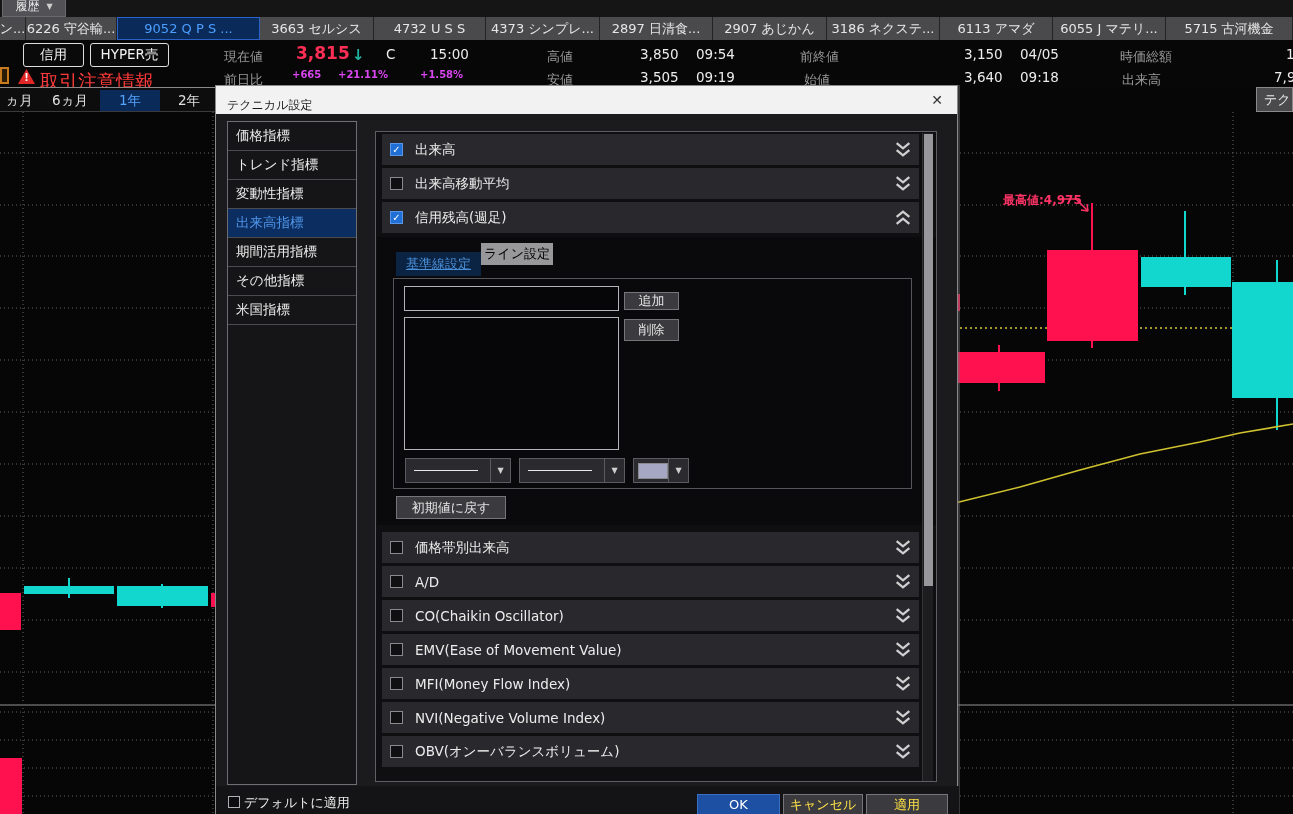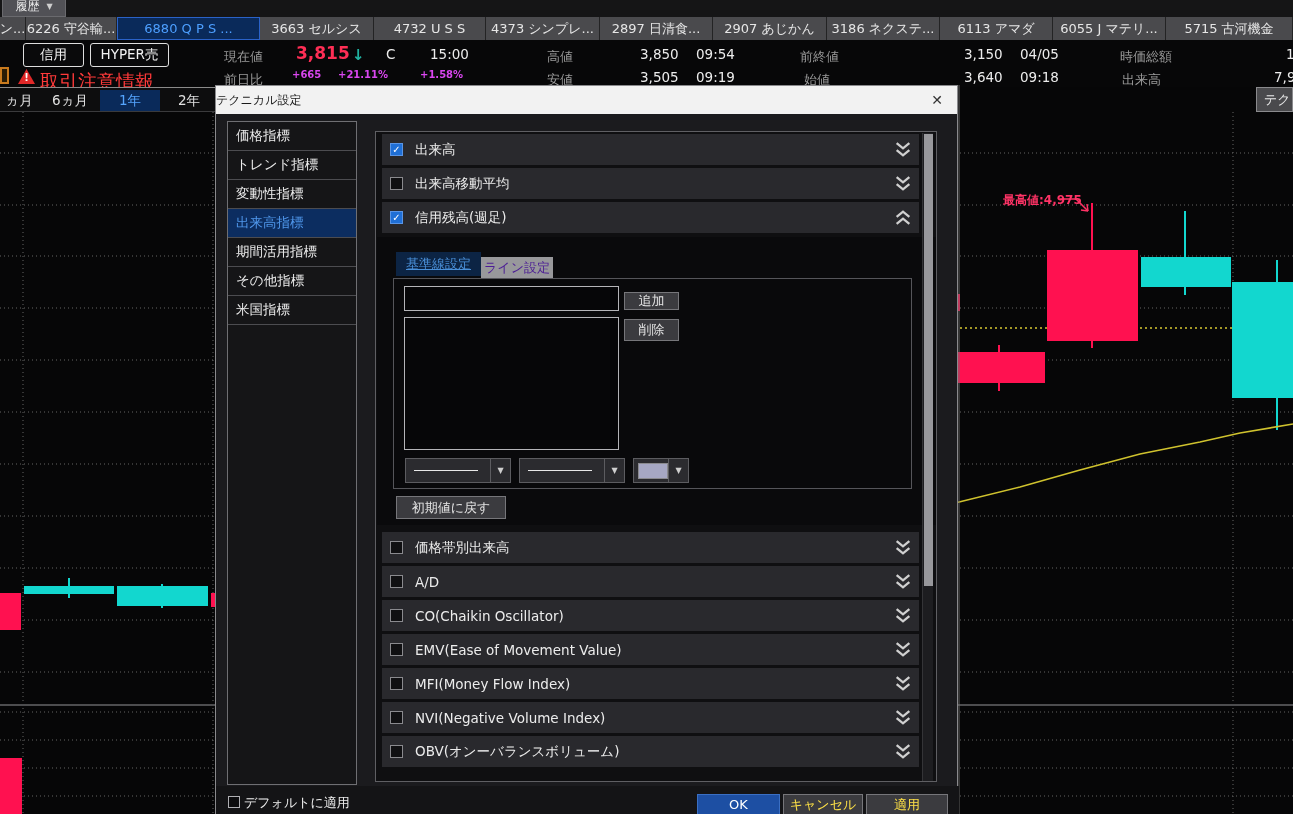--- a/index.html
+++ b/index.html
@@ -46,21 +46,21 @@
 
   
   .chart-svg{position:absolute;left:0;top:112px;z-index:1}
   .annot{position:absolute;left:1003px;top:192px;color:#ff3366;font-size:12px;font-weight:bold;
     white-space:nowrap;z-index:2}
 
   
   .dialog{position:absolute;left:215px;top:85px;width:743px;height:729px;background:#1b1b1e;
     border:1px solid #8a8a8d;border-bottom:none;box-shadow:2px 0 0 rgba(110,110,110,.45);z-index:10}
   .dlg-title{position:absolute;left:0;top:0;width:100%;height:28px;background:#f2f2f2;color:#1a1a1a;
-    font-size:12px;display:flex;align-items:center;}
+    font-size:12px;display:flex;align-items:flex-end;padding-left:11px}
   .dlg-close{position:absolute;right:9px;top:4px;width:22px;height:20px;color:#333;font-size:14px;
     display:flex;align-items:center;justify-content:center;cursor:default}
 
   .sidebar{position:absolute;left:11px;top:35px;width:130px;height:664px;border:1px solid #6f6f73;background:#151517}
   .side-item{height:29px;border-bottom:1px solid #4c4c50;display:flex;align-items:center;
     padding-left:8px;font-size:13.5px;color:#ececec}
   .side-item.sel{background:#0c2d60;color:#4f96ea}
 
   .panel{position:absolute;left:159px;top:45px;width:562px;height:651px;border:1px solid #5f5f63;background:#0f0f11}
   .irow{position:absolute;left:6px;width:537px;height:31px;background:#29292d;display:flex;
@@ -69,21 +69,21 @@
   .cb{width:13px;height:13px;border:1px solid #8a8a8e;background:#101012;display:inline-flex;
     align-items:center;justify-content:center;font-size:10px;color:transparent;flex:none}
   .cb.on{background:#1f6fd6;border-color:#5a95e6;color:#fff}
   .chev{width:20px;height:15px;flex:none}
   .chev path{stroke:#d0d0d0;stroke-width:2;fill:none}
   .chev.up{transform:rotate(180deg)}
 
   .exp{position:absolute;left:1px;top:105px;width:559px;height:288px;background:#0a0a0c}
   .etab{position:absolute;display:flex;align-items:center;justify-content:center;font-size:13px}
   .etab.t1{left:19px;top:15px;width:85px;height:24px;background:#0c2444;color:#4a90d9;text-decoration:underline}
-  .etab.t2{left:104px;top:20px;width:72px;height:22px;background:#98989b;color:#4c1d95}
+  .etab.t2{left:104px;top:6px;width:72px;height:22px;background:#98989b;color:#000000}
   .ebox{position:absolute;left:16px;top:41px;width:519px;height:211px;border:1px solid #55555a;background:#09090b}
   .einput{position:absolute;left:10px;top:7px;width:215px;height:25px;background:#060608;
     border:1px solid #b4b4b8;color:#e8e8e8;font-size:13px;padding:0 4px;outline:none}
   .elist{position:absolute;left:10px;top:38px;width:215px;height:133px;background:#060608;border:1px solid #b4b4b8}
   .gbtn{position:absolute;background:#3b3b3f;border:1px solid #76767a;color:#e4e4e4;font-size:13px;
     display:flex;align-items:center;justify-content:center}
   .edd{position:absolute;height:25px;background:#2b2b2f;border:1px solid #5c5c60;display:flex;align-items:center}
   .dd-line{display:inline-block;width:64px;height:1px;background:#e8e8e8;margin-left:8px}
   .dd-arrow{margin-left:auto;width:20px;height:100%;display:flex;align-items:center;justify-content:center;
     font-size:8px;color:#cfcfcf;border-left:1px solid #5c5c60}
@@ -112,21 +112,21 @@
   </div>
 
   <div class="tabstrip">
     <div class="stab" style="width:26px">
         <span>ン...</span>
       </div>
     <div class="stab" style="width:91px">
         <span>6226 守谷輸...</span>
       </div>
     <div class="stab sel" style="width:143px">
-        <span>6880 Q P S ...</span>
+        <span>9052 Q P S ...</span>
       </div>
     <div class="stab" style="width:114px">
         <span>3663 セルシス</span>
       </div>
     <div class="stab" style="width:112px">
         <span>4732 U S S</span>
       </div>
     <div class="stab" style="width:114px">
         <span>4373 シンプレ...</span>
       </div>

